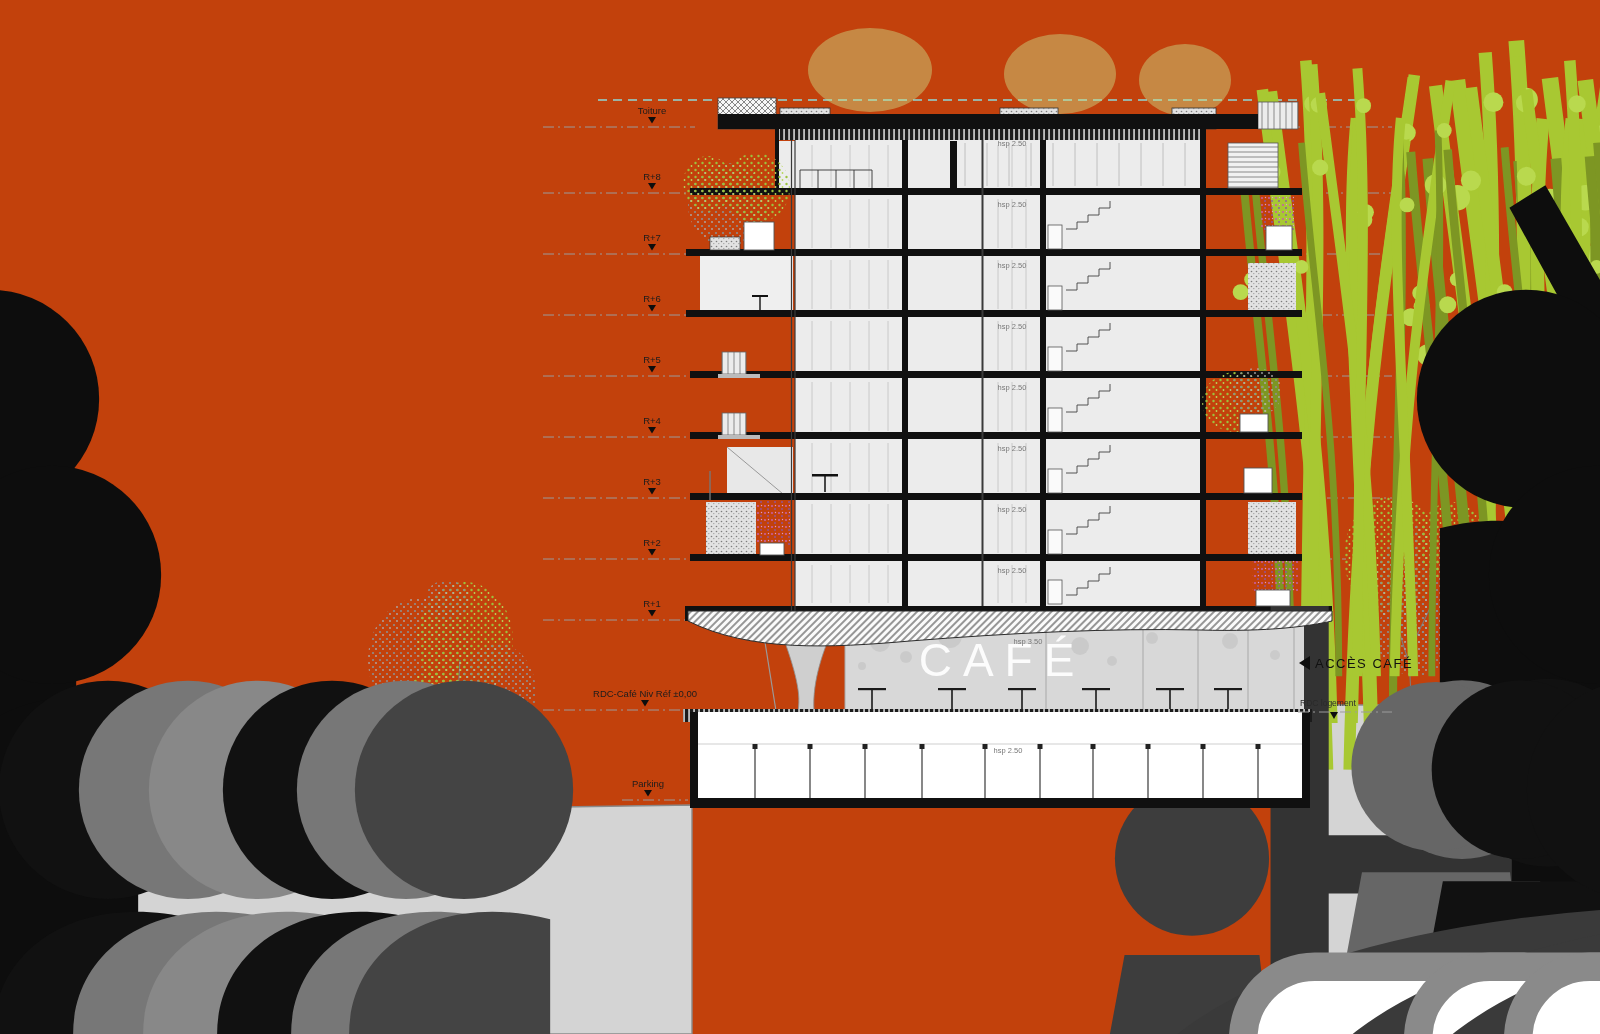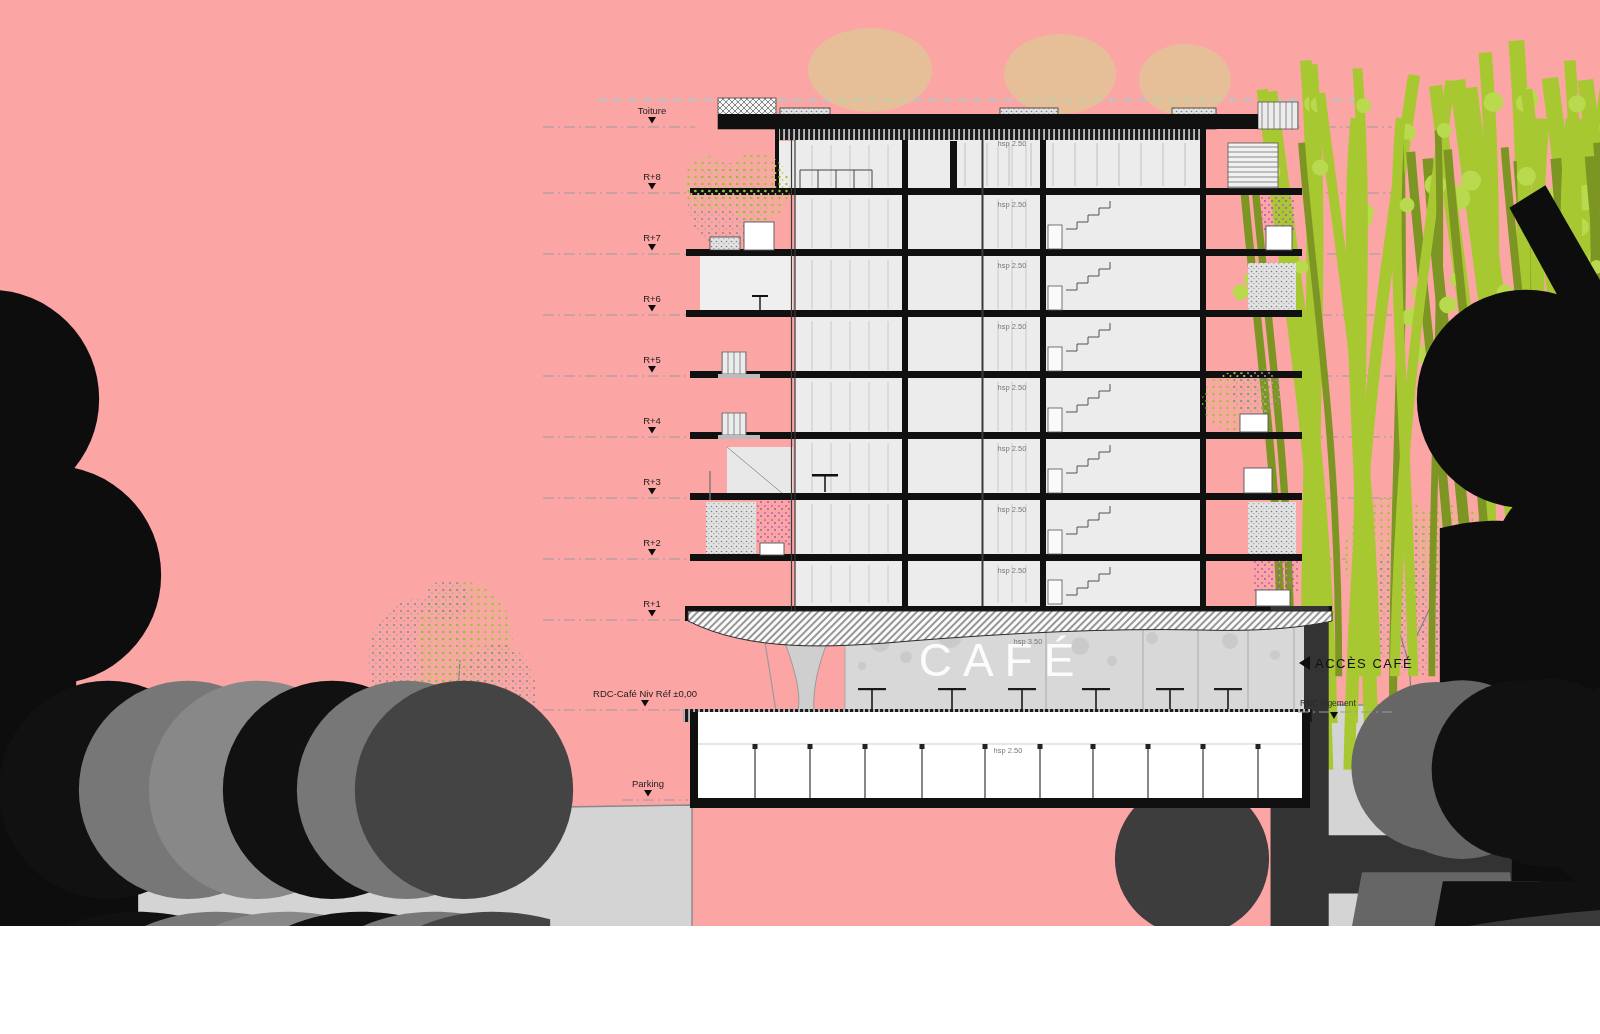--- a/index.html
+++ b/index.html
@@ -1,16 +1,16 @@
 <!DOCTYPE html>
 <html><head>
 <meta charset="utf-8">
 <style>
   html,body{margin:0;padding:0;background:#fff;}
-  .stage{position:relative;width:1600px;height:926px;overflow:hidden;background:#fca5a5;
+  .stage{position:relative;width:1600px;height:1034px;overflow:hidden;background:#c2410c;
          font-family:"Liberation Sans",sans-serif;}
   svg text{font-family:"Liberation Sans",sans-serif;}
   .ln{stroke:#9b9b9b;stroke-width:1;stroke-dasharray:11 4 2 4;fill:none;}
   .cyan{stroke:#8fd8d8;stroke-width:1.3;stroke-dasharray:9 6;fill:none;}
   .lvl{font-size:9.5px;fill:#1c1c1c;}
   .hsp{font-size:7.5px;fill:#787878;text-anchor:middle;}
   .ann{font-size:13px;fill:#101010;letter-spacing:1.5px;}
   .ann-sm{font-size:8.5px;fill:#2a2a2a;}
   .cafe-sign{font-size:46px;fill:#ffffff;opacity:.93;letter-spacing:11px;text-anchor:middle;}
   .blk{fill:#101010;}

